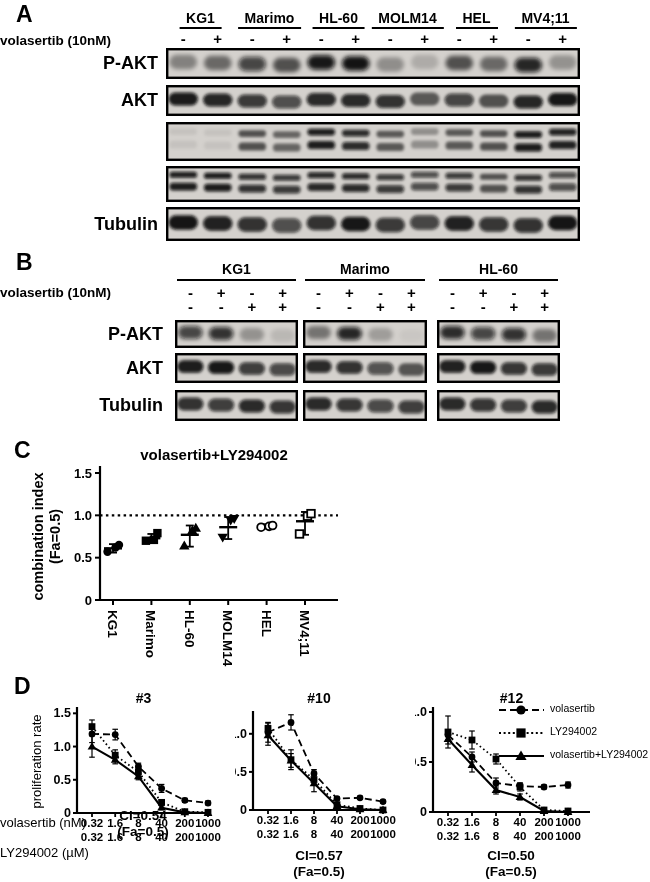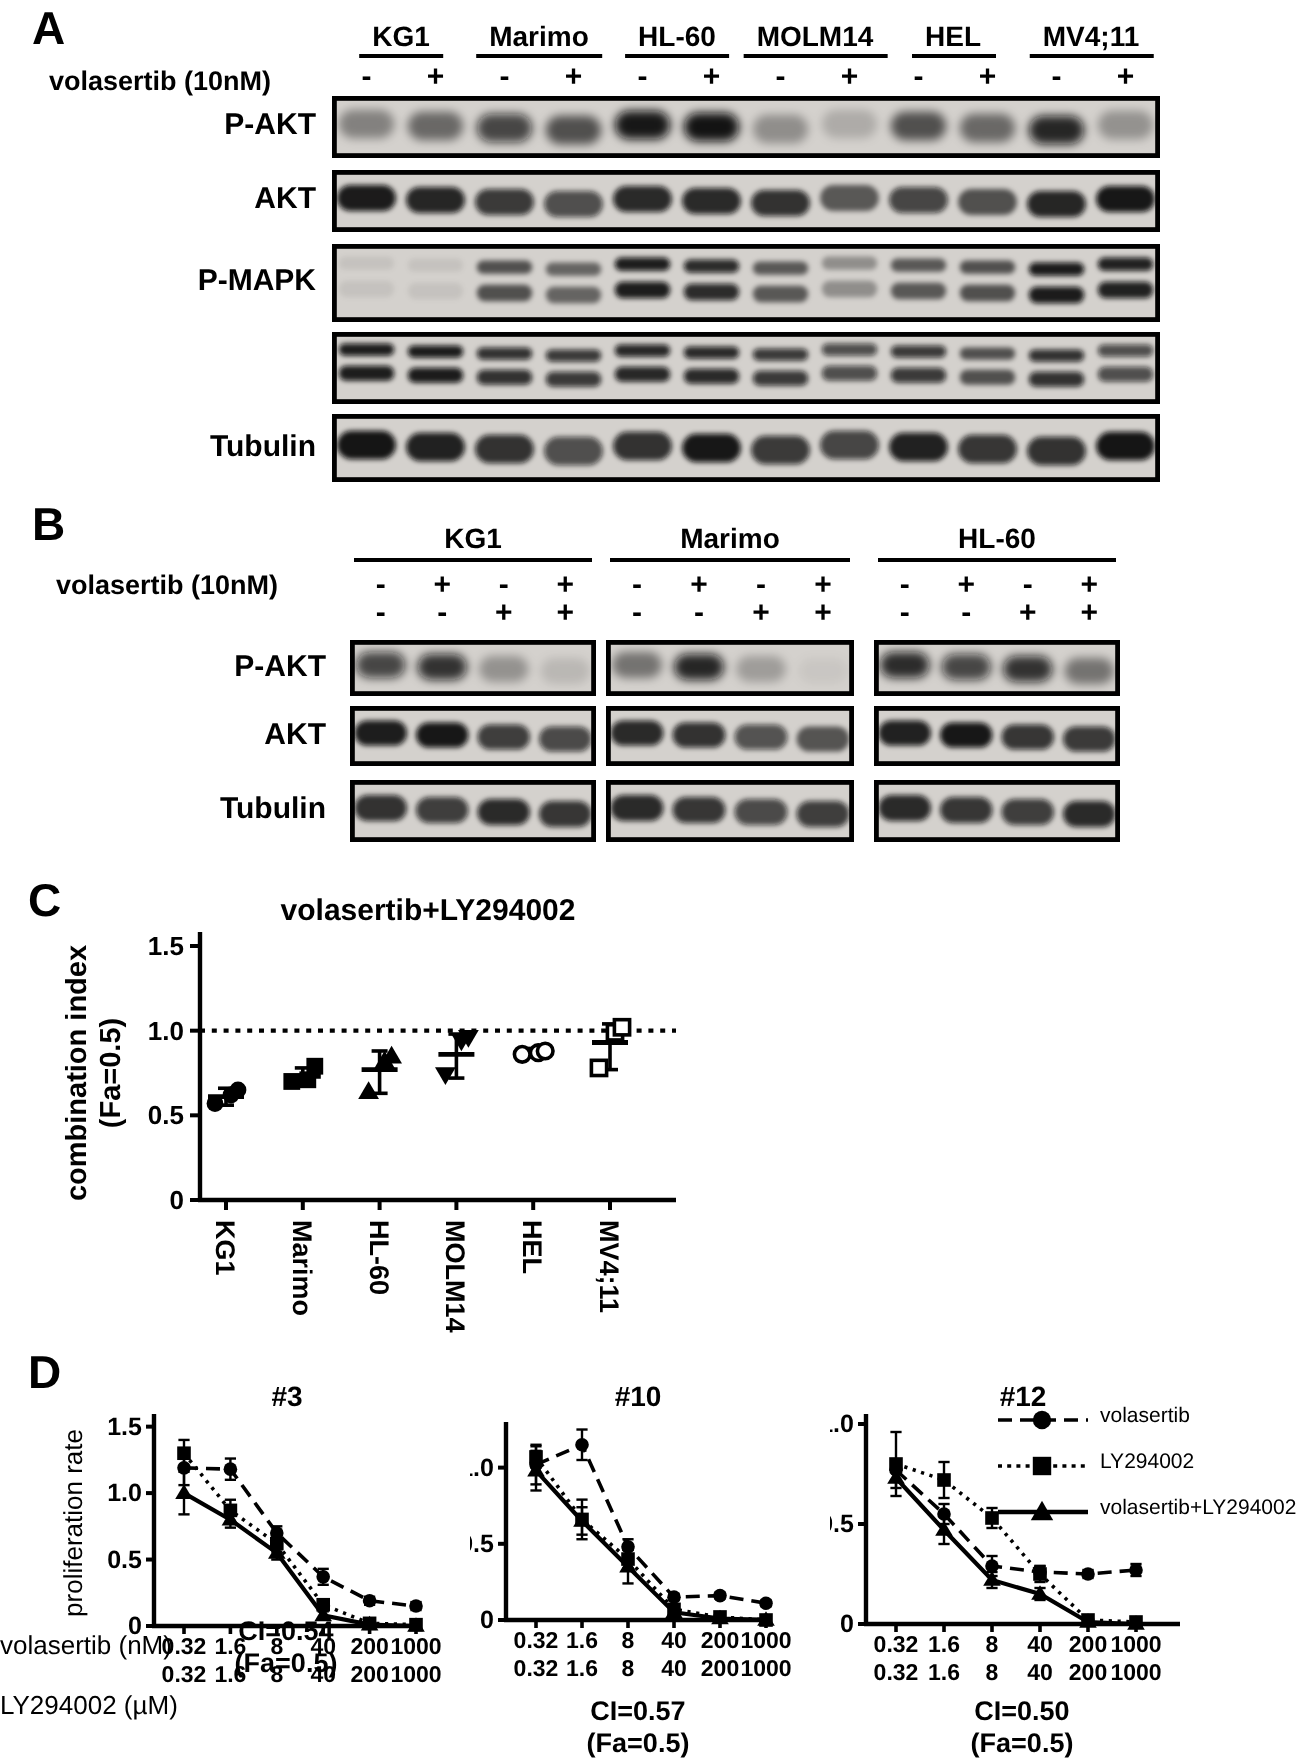--- a/index.html
+++ b/index.html
@@ -1,21 +1,21 @@
 <!DOCTYPE html>
 <html><head>
 <meta charset="utf-8">
 <style>
   html,body{margin:0;padding:0;background:#fff}
   #fig{position:relative;width:650px;height:882px;background:#fff;overflow:hidden;
        font-family:"Liberation Sans",sans-serif;color:#000}
   .abs{position:absolute}
   .plabel{font-size:23px;font-weight:bold;line-height:24px}
-  .rowlab{font-weight:bold;font-size:15px;text-align:right;line-height:18px}
-  .trtlab{font-weight:bold;font-size:13.5px;text-align:center;white-space:nowrap;line-height:16px}
+  .rowlab{font-weight:bold;font-size:18px;text-align:right;line-height:18px}
+  .trtlab{font-weight:bold;font-size:13.5px;text-align:left;white-space:nowrap;line-height:16px}
   .clhead{font-weight:bold;font-size:14px;white-space:nowrap;line-height:16px;transform:translateX(-50%)}
   .clhead span{display:inline-block;border-bottom:2.5px solid #000;padding:0 7px 1px}
   .bhead{font-weight:bold;font-size:14px;white-space:nowrap;line-height:16px;transform:translateX(-50%)}
   .bunder{height:0;border-top:2.5px solid #000}
   .sign{font-weight:bold;font-size:15px;line-height:16px;transform:translateX(-50%)}
   .dlab{font-size:13px;text-align:left;line-height:14px;white-space:nowrap}
   .ci{font-weight:bold;font-size:13.5px;text-align:center;line-height:16px}
   .legend{left:498px;top:702px;width:150px}
   .legend-row{display:flex;margin-bottom:8px;height:15px}
   .legend-row svg{margin-right:5px;flex:none}
@@ -34,21 +34,20 @@
       </filter>
   </defs>
 </svg>
 
 <div id="fig">
 
   <div class="abs plabel" style="left:16px;top:2px">A</div>
   <div class="abs trtlab" style="left:0;top:33px;width:160px">volasertib (10nM)</div>
   <div class="abs rowlab" style="left:0;top:54px;width:158px">P-AKT</div>
   <div class="abs rowlab" style="left:0;top:91px;width:158px">AKT</div>
-  <div class="abs rowlab" style="left:0;top:132px;width:158px">P-MAPK</div>
   <div class="abs rowlab" style="left:0;top:215px;width:158px">Tubulin</div>
 
   <div class="abs plabel" style="left:16px;top:250px">B</div>
   <div class="abs trtlab" style="left:0;top:285px;width:167px">volasertib (10nM)</div>
   <div class="abs rowlab" style="left:0;top:325px;width:163px">P-AKT</div>
   <div class="abs rowlab" style="left:0;top:359px;width:163px">AKT</div>
   <div class="abs rowlab" style="left:0;top:396px;width:163px">Tubulin</div>
 
   <div class="abs plabel" style="left:14px;top:438px">C</div>
   <svg id="chartC" class="abs" style="left:28px;top:446px" width="330" height="230">

